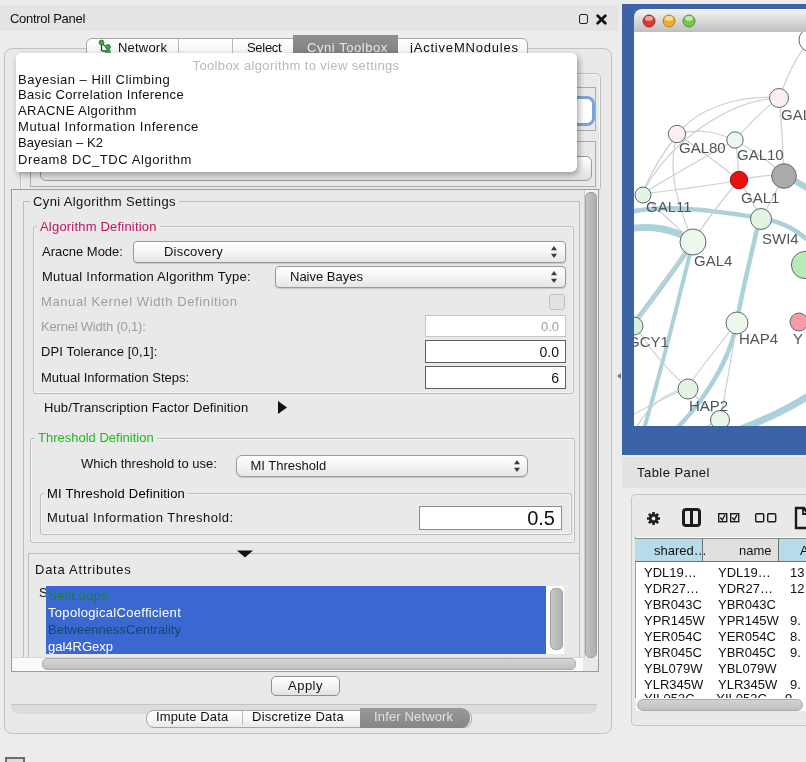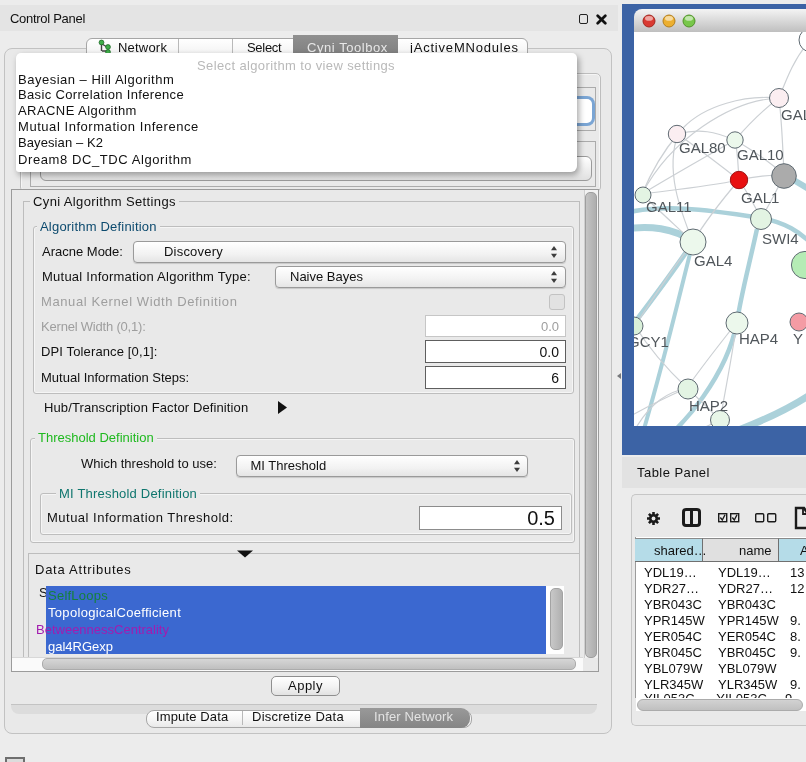--- a/index.html
+++ b/index.html
@@ -54,43 +54,43 @@
 <div class="groupbox" style="left:20px;top:73px;width:579px;height:117px;border-radius:5px;"></div>
 <div class="abs" style="left:30px;top:87px;width:564px;height:42px;border:1px solid #ababab;"></div>
 <div class="abs" style="left:40px;top:99px;width:552px;height:24px;border-radius:5px;background:#fff;
      box-shadow:0 0 0 3px #7aa5d4;"></div>
 <div class="abs" style="left:30px;top:141px;width:564px;height:44px;border:1px solid #ababab;"></div>
 <div class="abs" style="left:40px;top:156px;width:550px;height:23px;border-radius:6px;border:1px solid #9a9a9a;
      background:linear-gradient(#fff,#e0e0e0);"></div>
 
 <div class="abs" style="left:16px;top:52.5px;width:561px;height:119.5px;background:#fff;
      border-radius:5px 5px 6px 3px;box-shadow:2px 3px 6px rgba(0,0,0,.35);"></div>
-<div class="lbl" style="left:15px;top:58px;width:562px;text-align:center;color:#b9b9b9;letter-spacing:0.37px;">Select algorithm to view settings</div>
-<div class="lbl" style="left:18px;top:71.5px;letter-spacing:0.5px;">Bayesian – Hill Algorithm</div>
+<div class="lbl" style="left:15px;top:58px;width:562px;text-align:center;color:#b9b9b9;letter-spacing:0.37px;">Toolbox algorithm to view settings</div>
+<div class="lbl" style="left:18px;top:71.5px;letter-spacing:0.5px;">Bayesian – Hill Climbing</div>
 <div class="lbl" style="left:18px;top:87px;letter-spacing:0.34px;">Basic Correlation Inference</div>
 <div class="lbl b" style="left:18px;top:103px;letter-spacing:0.43px;">ARACNE Algorithm</div>
 <div class="lbl" style="left:18px;top:119px;letter-spacing:0.55px;">Mutual Information Inference</div>
 <div class="lbl" style="left:18px;top:135px;letter-spacing:0.09px;">Bayesian – K2</div>
 <div class="lbl" style="left:18px;top:151.5px;letter-spacing:0.59px;">Dream8 DC_TDC Algorithm</div>
 
 <div class="abs" style="left:11px;top:189px;width:586px;height:481px;border:1px solid #9b9b9b;background:#e9e9e9;"></div>
 
 <div class="abs" style="left:584px;top:190px;width:13px;height:468px;background:#f2f2f2;border-left:1px solid #cfcfcf;"></div>
 <div class="abs" style="left:585px;top:192px;width:10px;height:464px;border-radius:5px;
      background:linear-gradient(90deg,#c4c4c4,#adadad);border:1px solid #9e9e9e;"></div>
 
 <div class="abs" style="left:12px;top:657px;width:571px;height:13px;background:#fafafa;border-top:1px solid #d8d8d8;"></div>
 <div class="abs" style="left:42px;top:658px;width:532px;height:10px;border-radius:5px;
      background:linear-gradient(#d6d6d6,#bfbfbf);border:1px solid #ababab;"></div>
 
 <div class="abs" style="left:23px;top:201px;width:555px;height:455px;border:1px solid #bdbdbd;border-bottom:none;"></div>
 <div class="grouptitle" style="left:30px;top:193.5px;letter-spacing:0.37px;">Cyni Algorithm Settings</div>
 
 <div class="groupbox" style="left:33px;top:226px;width:539px;height:166px;"></div>
-<div class="grouptitle b" style="left:37px;top:218.5px;color:#0c4a6e;letter-spacing:0.2px;">Algorithm Definition</div>
+<div class="grouptitle b" style="left:37px;top:218.5px;color:#be185d;letter-spacing:0.2px;">Algorithm Definition</div>
 
 <div class="lbl b" style="left:42px;top:244px;">Aracne Mode:</div>
 <div class="combo" style="left:133px;top:241px;width:430.5px;height:19.5px;">
   <span class="ctext" style="left:14px;letter-spacing:0.21px;margin-left:16px;">Discovery</span>
   <svg class="carrows" viewBox="0 0 6 12">
       <path d="M3 0 L6 4.2 L0 4.2 Z" fill="#3c3c3c"></path>
       <path d="M3 12 L6 7.8 L0 7.8 Z" fill="#3c3c3c"></path>
     </svg>
 </div>
 <div class="lbl b" style="left:42px;top:269px;letter-spacing:0.24px;">Mutual Information Algorithm Type:</div>
@@ -122,49 +122,49 @@
 
 <div class="lbl b" style="left:44px;top:399.5px;letter-spacing:0.11px;">Hub/Transcription Factor Definition</div>
 <svg class="abs" style="left:277px;top:401px;" width="11" height="13" viewBox="0 0 11 13">
     <path d="M1 0 L10 6.5 L1 13 Z" fill="#111"></path>
   </svg>
 
 <div class="groupbox" style="left:30px;top:438px;width:543px;height:103px;"></div>
 <div class="grouptitle b" style="left:35px;top:429.5px;color:#1fb91f;">Threshold Definition</div>
 
 <div class="lbl b" style="left:81px;top:455.5px;">Which threshold to use:</div>
-<div class="combo" style="left:236px;top:455px;width:290px;height:19.5px;">
+<div class="combo" style="left:236px;top:455px;width:290px;height:19.5px;border-radius:6px;">
   <span class="ctext" style="left:13.5px;">MI Threshold</span>
   <svg class="carrows" viewBox="0 0 6 12">
       <path d="M3 0 L6 4.2 L0 4.2 Z" fill="#3c3c3c"></path>
       <path d="M3 12 L6 7.8 L0 7.8 Z" fill="#3c3c3c"></path>
     </svg>
 </div>
 
 <div class="groupbox" style="left:40px;top:493px;width:530px;height:40px;"></div>
-<div class="grouptitle b" style="left:56px;top:485.5px;color:#0f766e;letter-spacing:0.2px;">MI Threshold Definition</div>
+<div class="grouptitle b" style="left:44px;top:485.5px;color:#000000;letter-spacing:0.2px;">MI Threshold Definition</div>
 
 <div class="lbl b" style="left:47px;top:510px;letter-spacing:0.49px;">Mutual Information Threshold:</div>
 <div class="field" style="left:419px;top:506px;width:141px;height:22px;border:1px solid #8c8c8c;">
   <span class="ftext" style="font-size:20px;">0.5</span>
   </div>
 
 <div class="abs" style="left:28px;top:553px;width:550px;height:103px;border:1px solid #bdbdbd;border-bottom:none;"></div>
 <div class="grouptitle" style="left:36px;top:545px;letter-spacing:0.6px;margin-top:40px;">Sources for Network Inference</div>
 <svg class="abs" style="left:237px;top:550px;" width="16" height="8" viewBox="0 0 16 8">
     <path d="M0 0.5 L16 0.5 L8 7.5 Z" fill="#111"></path>
   </svg>
 
 <div class="lbl b" style="left:35px;top:561.5px;letter-spacing:0.75px;">Data Attributes</div>
 
 <div class="abs" style="left:46px;top:586px;width:518px;height:68px;background:#fff;"></div>
 <div class="abs" style="left:46px;top:586px;width:500px;height:68px;background:#3b68d0;"></div>
 <div class="lbl" style="left:48px;top:588px;color:#15803d;letter-spacing:0.24px;">SelfLoops</div>
 <div class="lbl" style="left:48px;top:605px;color:#fff;letter-spacing:0.31px;">TopologicalCoefficient</div>
-<div class="lbl" style="left:36px;top:622px;color:#a21caf;">BetweennessCentrality</div>
+<div class="lbl" style="left:48px;top:622px;color:#0c4a6e;">BetweennessCentrality</div>
 <div class="lbl" style="left:48px;top:639px;color:#fff;">gal4RGexp</div>
 <div class="abs" style="left:550px;top:588px;width:11px;height:60px;border-radius:5px;
      background:linear-gradient(90deg,#c8c8c8,#b0b0b0);border:1px solid #a3a3a3;"></div>
 
 <div class="abs" style="left:271px;top:676px;width:67px;height:18px;border:1px solid #8f8f8f;border-radius:5px;
      background:linear-gradient(#ffffff,#f2f2f2 55%,#e2e2e2);text-align:center;line-height:18px;letter-spacing:0.49px;">Apply</div>
 
 <div class="abs" style="left:11px;top:703.5px;width:586px;height:9.5px;background:#dcdcdc;border-top:1px solid #c3c3c3;border-radius:0 0 8px 8px;"></div>
 <div class="abs" style="left:146px;top:709.5px;width:324px;height:16px;background:linear-gradient(#ffffff,#f4f4f4 60%,#e9e9e9);border:1px solid #a6a6a6;border-radius:8px;"></div>
 <div class="abs" style="left:242px;top:711px;width:1px;height:14px;background:#b9b9b9;"></div>

